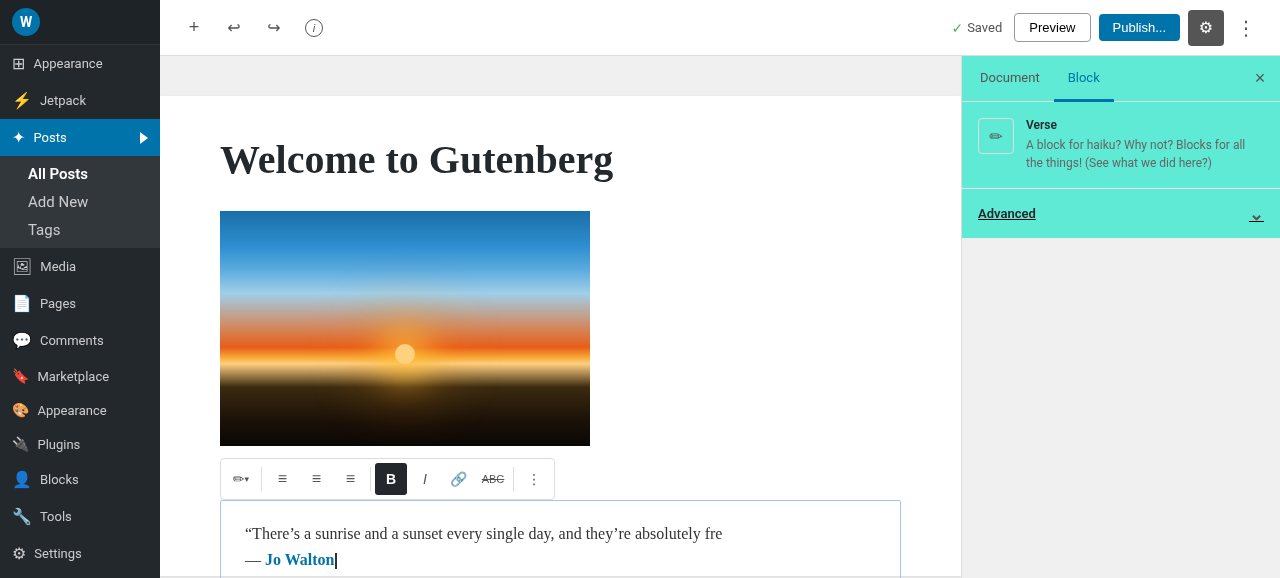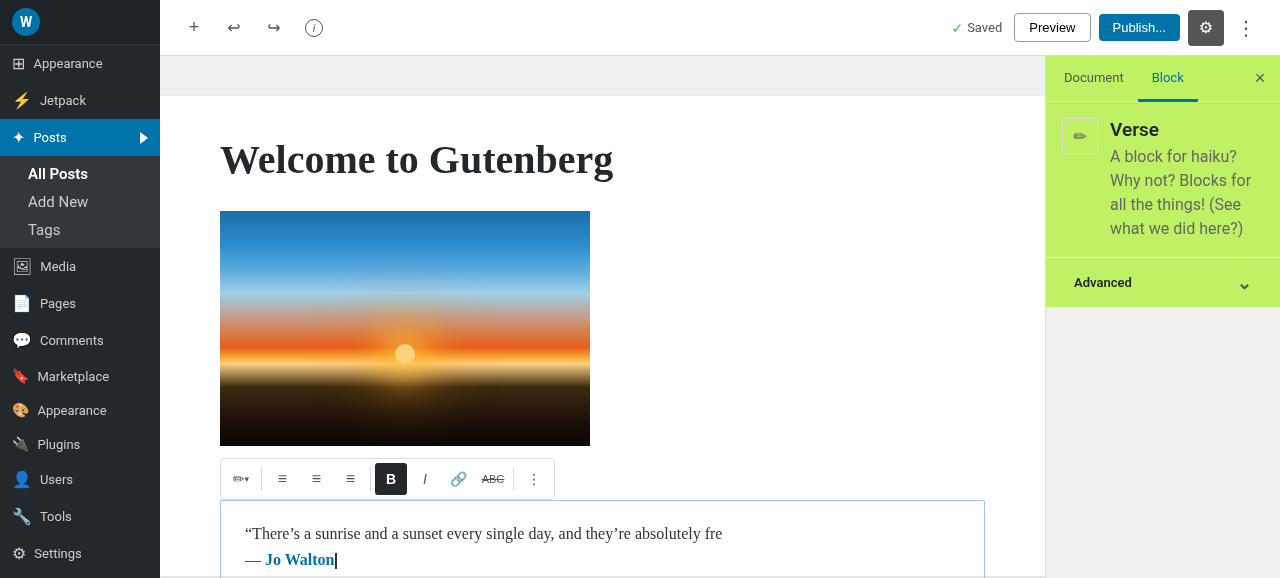--- a/index.html
+++ b/index.html
@@ -247,22 +247,22 @@
     .cursor {
       display: inline-block;
       width: 2px;
       height: 16px;
       background: #333;
       vertical-align: middle;
     }
 
     
     #right-panel {
-      width: 235px;
-      background: #bef264;
+      width: 319px;
+      background: #5eead4;
       border-left: 1px solid #ddd;
       display: flex;
       flex-direction: column;
       flex-shrink: 0;
       overflow-y: auto;
     }
     #panel-tabs {
       display: flex;
       border-bottom: 1px solid #ddd;
       align-items: center;
@@ -300,40 +300,41 @@
     .block-icon {
       width: 36px; height: 36px;
       border: 1px solid #ddd;
       border-radius: 4px;
       display: flex; align-items: center; justify-content: center;
       color: #555;
       font-size: 16px;
       flex-shrink: 0;
     }
     .block-info-text h4 {
-      font-size: 19px;
+      font-size: 12px;
       font-weight: 600;
       color: #23282d;
       margin-bottom: 4px;
     }
     .block-info-text p {
-      font-size: 16px;
+      font-size: 12px;
       color: #666;
       line-height: 1.5;
     }
     #panel-advanced {
       padding: 0;
     }
     .panel-section-header {
       display: flex;
       align-items: center;
       justify-content: space-between;
-      padding: 14px 28px;
+      padding: 14px 16px;
       cursor: pointer;
       border-bottom: 1px solid #eee;
+      text-decoration: underline;
     }
     .panel-section-header span {
       font-size: 13px;
       font-weight: 600;
       color: #23282d;
     }
     .panel-section-header .chevron {
       color: #555;
       font-size: 12px;
     }
@@ -397,21 +398,21 @@
     <span>Appearance</span>
   </div>
 
   <div class="sidebar-item">
     <span class="sidebar-icon" style="font-size:14px;">🔌</span>
     <span>Plugins</span>
   </div>
 
   <div class="sidebar-item">
     <span class="sidebar-icon">👤</span>
-    <span>Users</span>
+    <span>Blocks</span>
   </div>
 
   <div class="sidebar-item">
     <span class="sidebar-icon">🔧</span>
     <span>Tools</span>
   </div>
 
   <div class="sidebar-item">
     <span class="sidebar-icon">⚙</span>
     <span>Settings</span>

